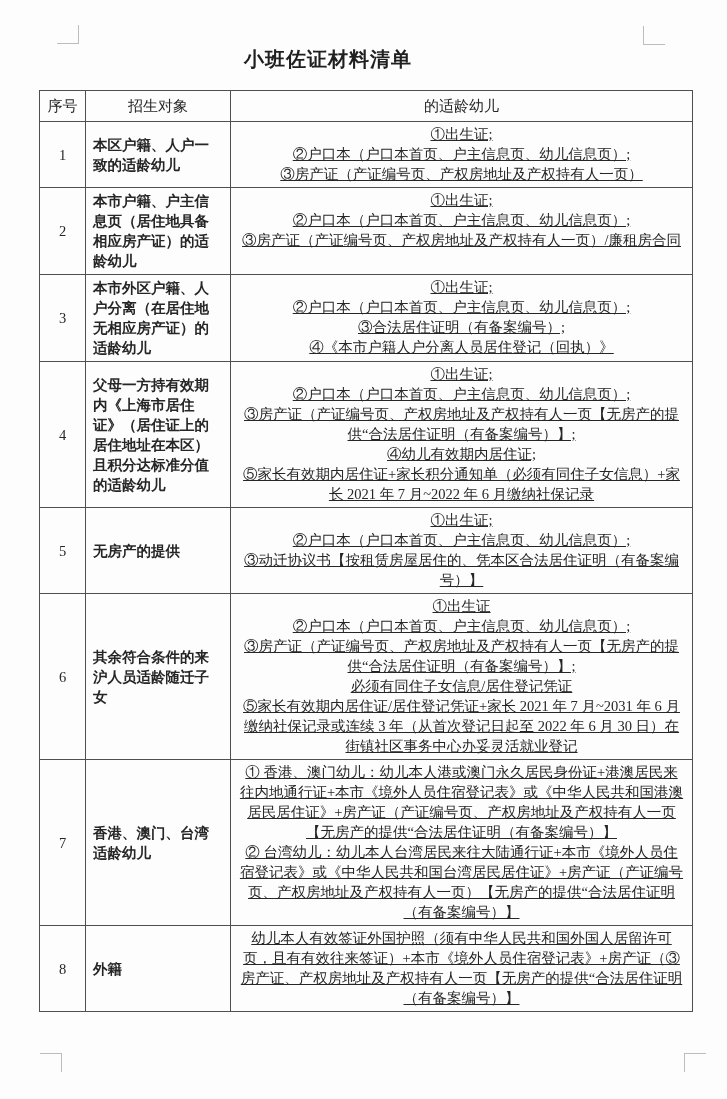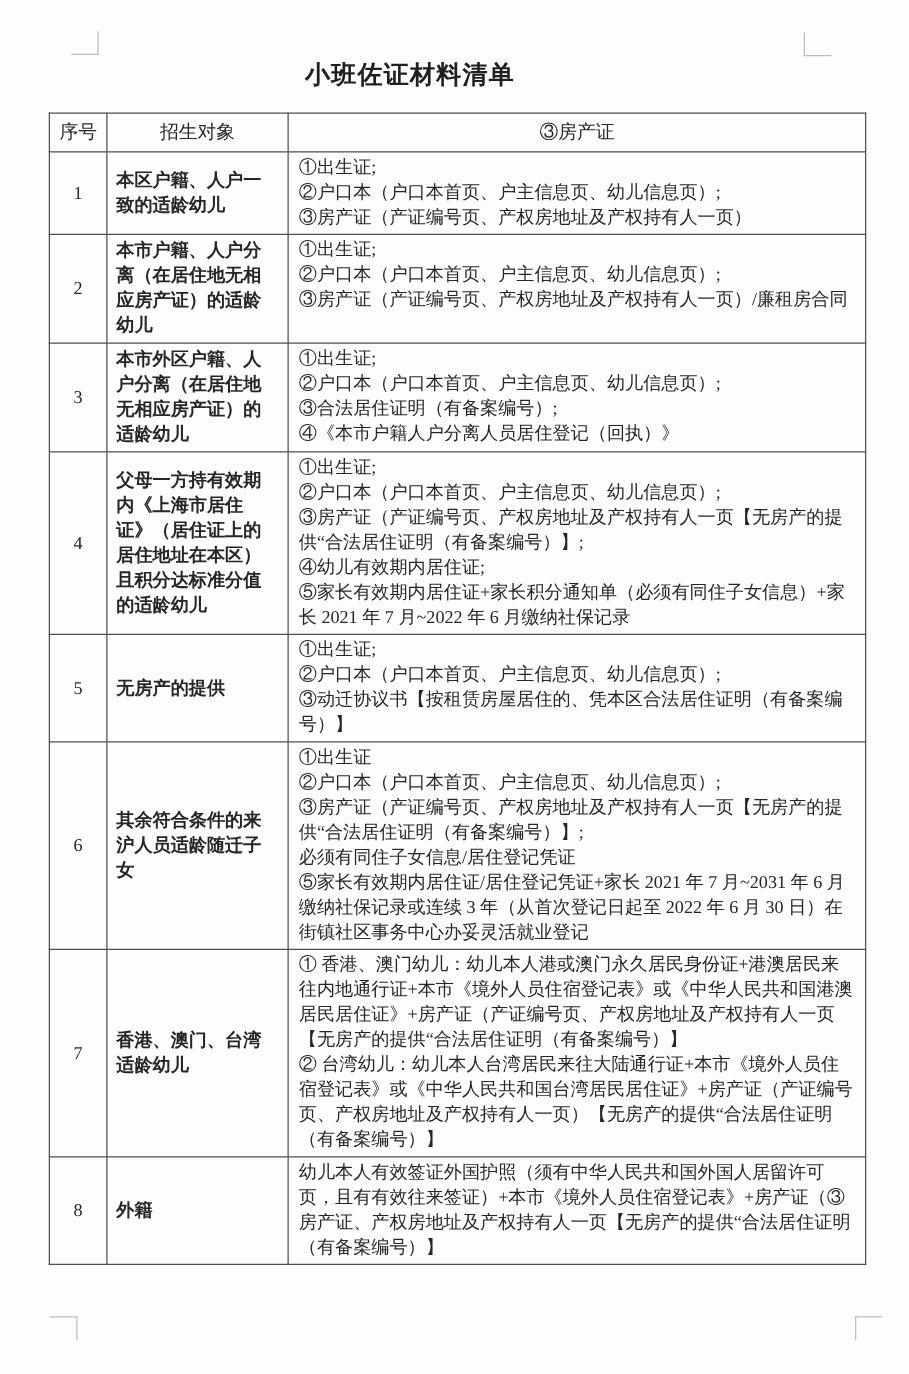--- a/index.html
+++ b/index.html
@@ -58,23 +58,24 @@
   td.cell-target {
     text-align: left;
     vertical-align: middle;
     padding: 3px 7px;
     font-weight: bold;
   }
   tr:last-child td.cell-target {
     text-align: left;
   }
   td.cell-materials {
-    text-align: left;
+    text-align: center;
     vertical-align: top;
     padding: 2px 8px 3px 8px;
+    text-decoration: underline;
   }
   .mline {
     margin: 0;
   }
   
   .crop {
     position: absolute;
     width: 21px;
     height: 18px;
   }
@@ -96,36 +97,36 @@
 <table class="doc-table">
   <colgroup>
     <col class="col-no">
     <col class="col-target">
     <col class="col-mat">
   </colgroup>
   <thead>
     <tr>
       <th>序号</th>
       <th>招生对象</th>
-      <th>③房产证</th>
+      <th>的适龄幼儿</th>
     </tr>
   </thead>
   <tbody>
     <tr>
       <td class="cell-no">1</td>
       <td class="cell-target">本区户籍、人户一致的适龄幼儿</td>
       <td class="cell-materials">
         <div class="mline">①出生证;</div>
         <div class="mline">②户口本（户口本首页、户主信息页、幼儿信息页）;</div>
         <div class="mline">③房产证（产证编号页、产权房地址及产权持有人一页）</div>
       </td>
     </tr>
     <tr>
       <td class="cell-no">2</td>
-      <td class="cell-target">本市户籍、人户分离（在居住地无相应房产证）的适龄幼儿</td>
+      <td class="cell-target">本市户籍、户主信息页（居住地具备相应房产证）的适龄幼儿</td>
       <td class="cell-materials">
         <div class="mline">①出生证;</div>
         <div class="mline">②户口本（户口本首页、户主信息页、幼儿信息页）;</div>
         <div class="mline">③房产证（产证编号页、产权房地址及产权持有人一页）/廉租房合同</div>
       </td>
     </tr>
     <tr>
       <td class="cell-no">3</td>
       <td class="cell-target">本市外区户籍、人户分离（在居住地无相应房产证）的适龄幼儿</td>
       <td class="cell-materials">

